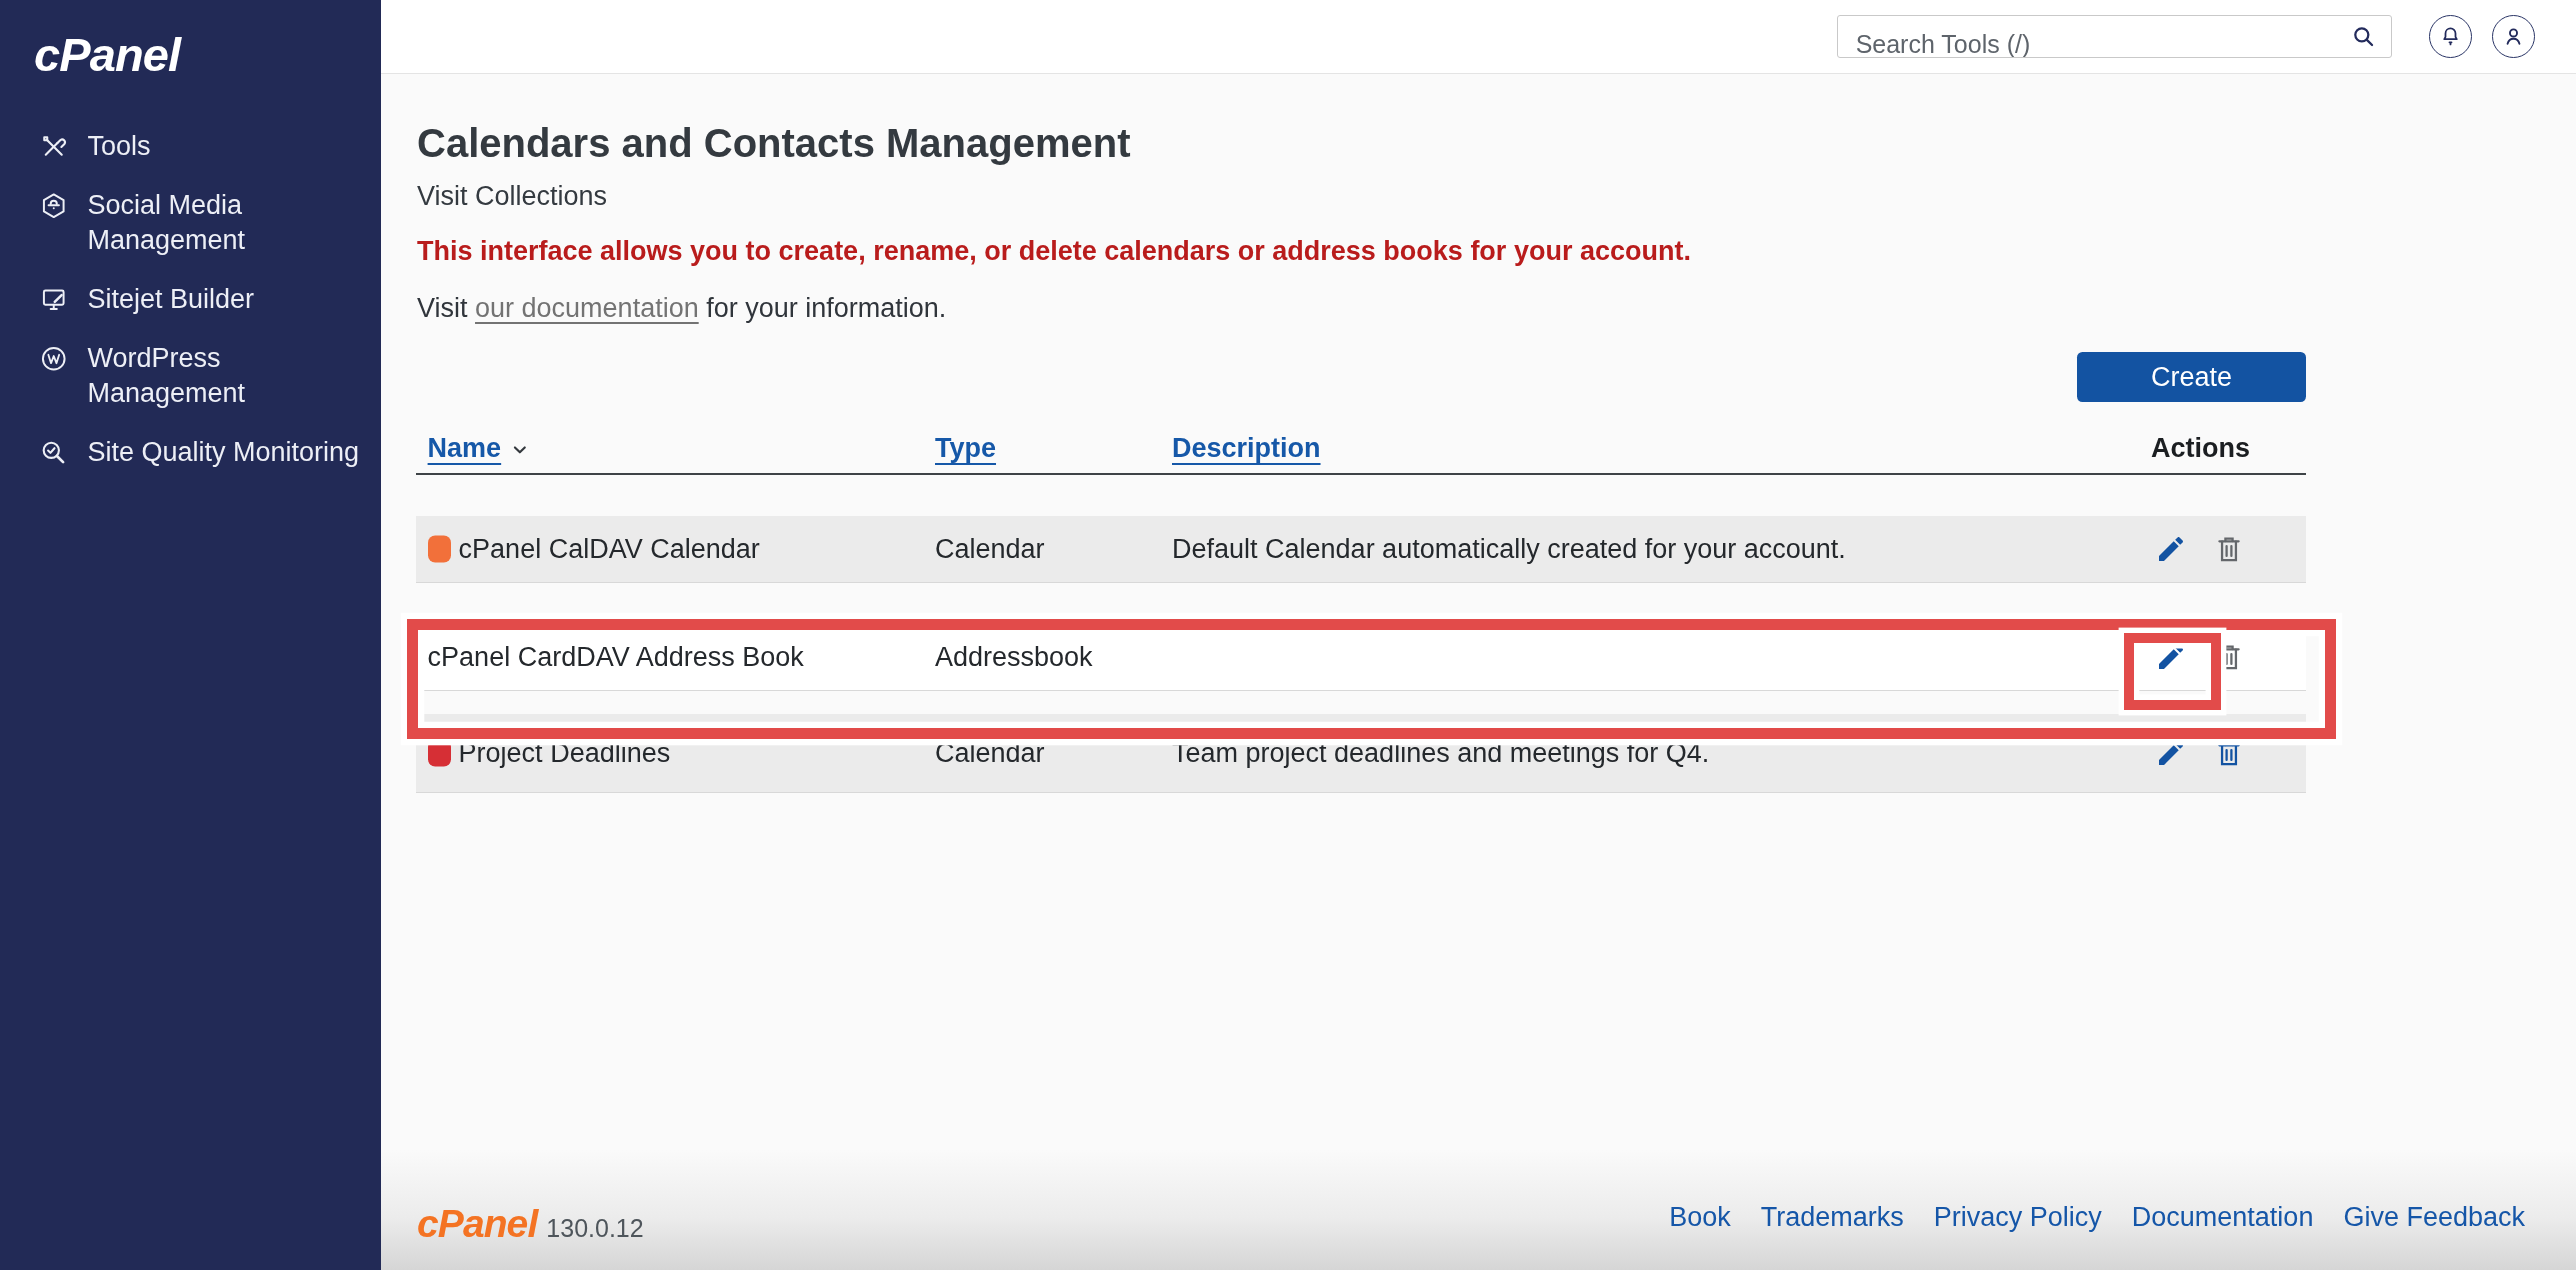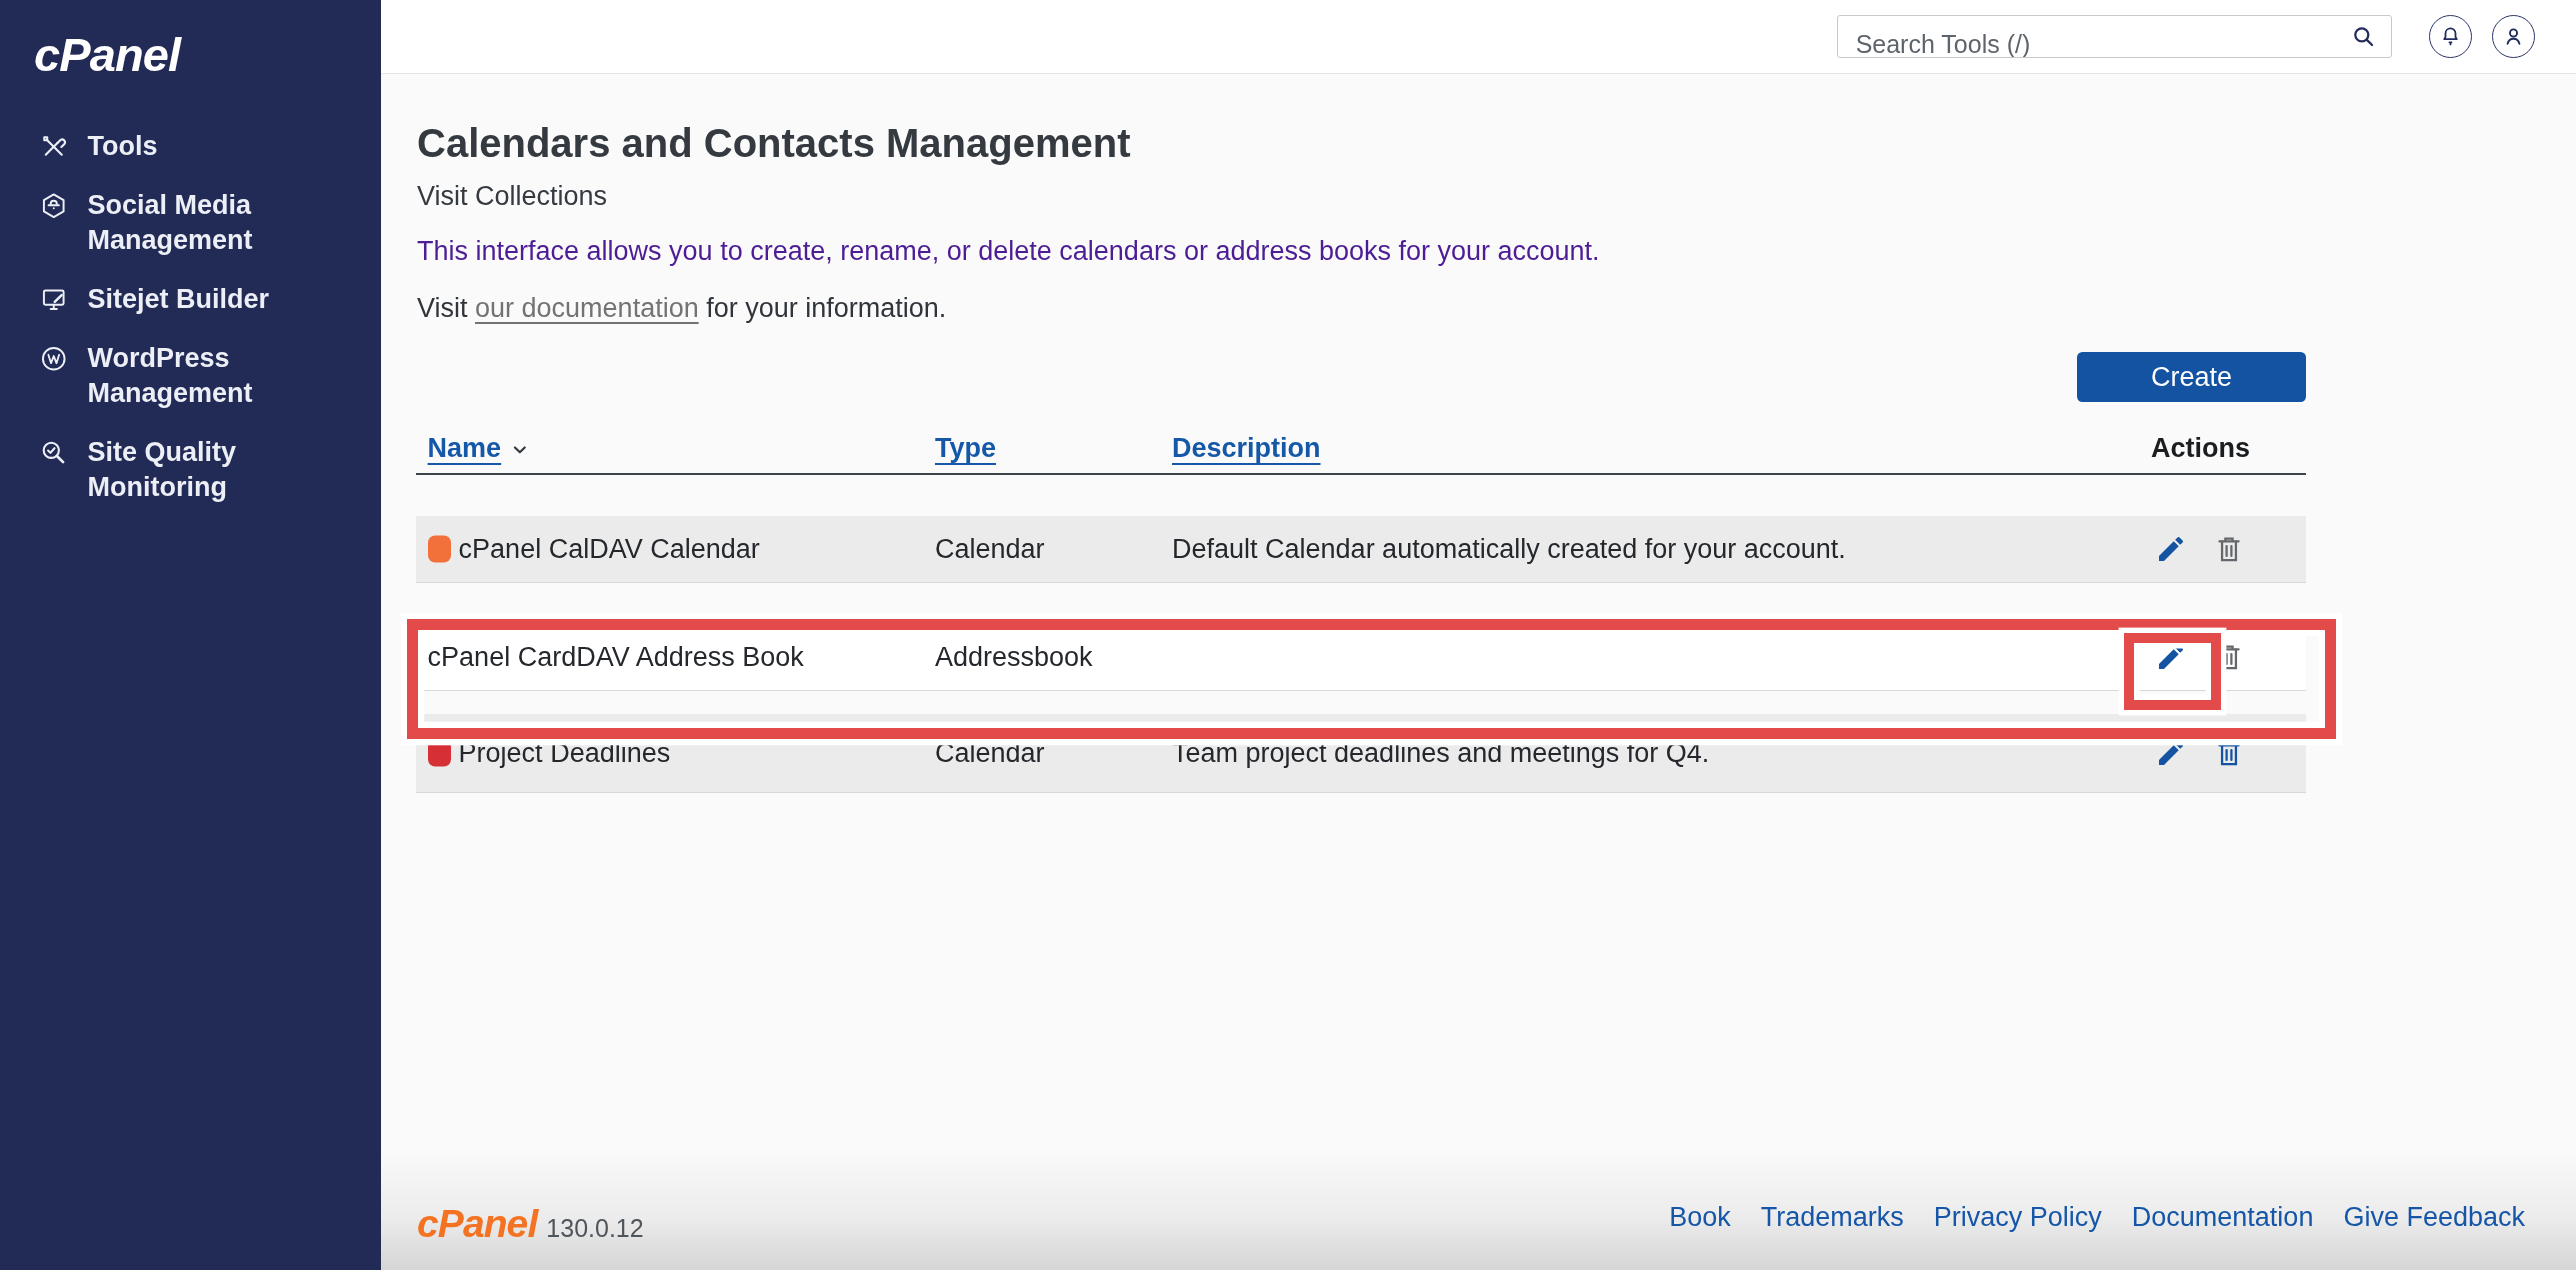--- a/index.html
+++ b/index.html
@@ -6,39 +6,39 @@
   html,body { width: 2576px; height: 1271px; }
   body { font-family: "Liberation Sans", "DejaVu Sans", sans-serif; background:#fff; }
   .screen { position:relative; width:2576px; height:1271px; overflow:hidden; background:#fafafa; }
 
   
   .sidebar { position:absolute; left:0; top:0; width:381px; height:1271px; background:#222A56; z-index:10; }
   .logo { font-size:47px; font-weight:700; font-style:italic; letter-spacing:-0.9px; color:#fff; padding:27px 0 0 34px; }
   .nav { margin-top:47px; display:flex; flex-direction:column; gap:24px; }
   .nav-item { display:flex; align-items:flex-start; padding-left:39px; cursor:pointer; color:#EDEFF6; }
   .nav-item .nicon { width:29.5px; height:29.5px; flex:0 0 29.5px; margin-top:2.7px; }
-  .nav-item .nlabel { font-size:27px; line-height:35px; margin-left:19px; white-space:pre-line;font-weight:bold; }
+  .nav-item .nlabel { font-size:27px; line-height:35px; margin-left:19px; white-space:pre-line; }
 
   
   .topbar { position:absolute; left:381px; top:0; width:2195px; height:74px; background:#fff;
             border-bottom:1.8px solid #E4E4E4; display:flex; align-items:center; justify-content:flex-end; padding-right:41px; }
   .search-wrap { position:relative; width:555px; height:43px; margin-right:18px; }
   .search-input { width:100%; height:100%; border:1.8px solid #C9C9C9; border-radius:3px; padding:16px 54px 0 18px;
                   font-size:25px; color:#3c4248; font-family:inherit; background:#fff; outline:none; }
   .search-input::placeholder { color:#5E646B; opacity:1; }
   .search-icon { position:absolute; right:14.3px; top:8px; width:27px; height:27px; color:#232B5C; }
   .circle-btn { width:43px; height:43px; border:1.8px solid #2A3566; border-radius:50%; display:flex; align-items:center;
                 justify-content:center; color:#232B5C; margin-left:19.7px; background:#fff; cursor:pointer; }
   .circle-btn svg { width:25px; height:25px; }
 
   
   .main { position:absolute; left:381px; top:76px; width:2195px; height:1074px; }
   .page-title { position:absolute; left:36px; top:45px; font-size:40px; font-weight:700; color:#343A40; }
   .page-subtitle { position:absolute; left:36px; top:105px; font-size:27px; color:#343A40; }
-  .page-intro { position:absolute; left:36px; top:160px; font-size:27px; color:#4c1d95; }
+  .page-intro { position:absolute; left:36px; top:160px; font-size:27px; color:#b91c1c;font-weight:bold; }
   .page-docs { position:absolute; left:36px; top:217px; font-size:27px; color:#30353B; }
   .doc-link { color:#737373; text-decoration:underline; text-underline-offset:5.4px; cursor:pointer; }
   .create-btn { position:absolute; left:1696px; top:276px; width:229px; height:50px; background:#1353A2; color:#fff;
                 font-size:27px; font-family:inherit; border:none; border-radius:5.4px; cursor:pointer; }
 
   
   .table { position:absolute; left:35px; top:344px; width:1890px; }
   .thead { position:relative; height:55px; border-bottom:2.7px solid #3E4347; }
   .th { position:absolute; top:12.5px; font-size:27px; font-weight:700; color:#1658A8;
         text-decoration:underline; text-decoration-thickness:1.8px; text-underline-offset:6.3px; cursor:pointer; }

